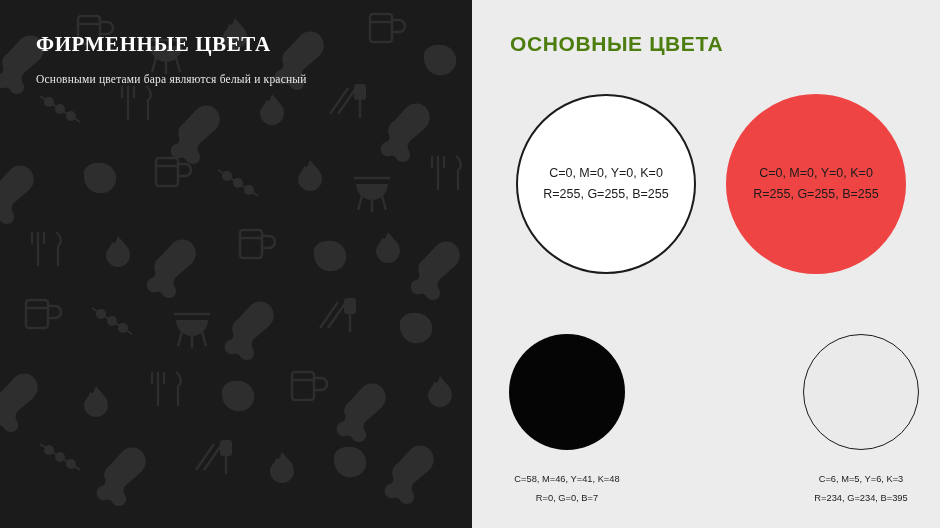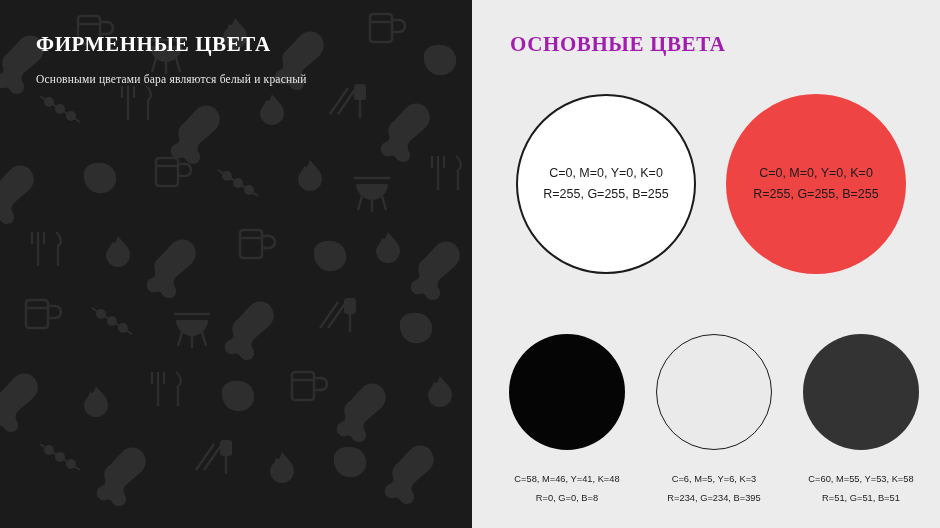--- a/index.html
+++ b/index.html
@@ -60,23 +60,22 @@
     height: 528px;
     background: #ececec;
     flex: 0 0 468px;
   }
   .right-title {
     position: absolute;
     top: 32px;
     left: 38px;
     font-size: 21px;
     font-weight: bold;
-    color: #a21caf;
+    color: #4d7c0f;
     letter-spacing: 0.6px;
-    font-family: Liberation Serif, serif;
   }
   .sub-title {
     position: absolute;
     top: 290px;
     right: 28px;
     font-size: 17px;
     color: #2a2a2a;
     letter-spacing: 0.4px;
   }
 
@@ -261,33 +260,26 @@
         <div>R=255, G=255, B=255</div>
       </div>
     </div>
 
 
     <div class="sec-row">
       <div class="sec-item">
         <div class="sec-circle sec-c1"></div>
         <div class="sec-labels">
           <div>C=58, M=46, Y=41, K=48</div>
-          <div>R=0, G=0, B=8</div>
+          <div>R=0, G=0, B=7</div>
         </div>
       </div>
       <div class="sec-item">
         <div class="sec-circle sec-c2"></div>
         <div class="sec-labels">
           <div>C=6, M=5, Y=6, K=3</div>
           <div>R=234, G=234, B=395</div>
         </div>
       </div>
-      <div class="sec-item">
-        <div class="sec-circle sec-c3"></div>
-        <div class="sec-labels">
-          <div>C=60, M=55, Y=53, K=58</div>
-          <div>R=51, G=51, B=51</div>
-        </div>
-      </div>
     </div>
   </div>
 
 </div>
 
 </body></html>

